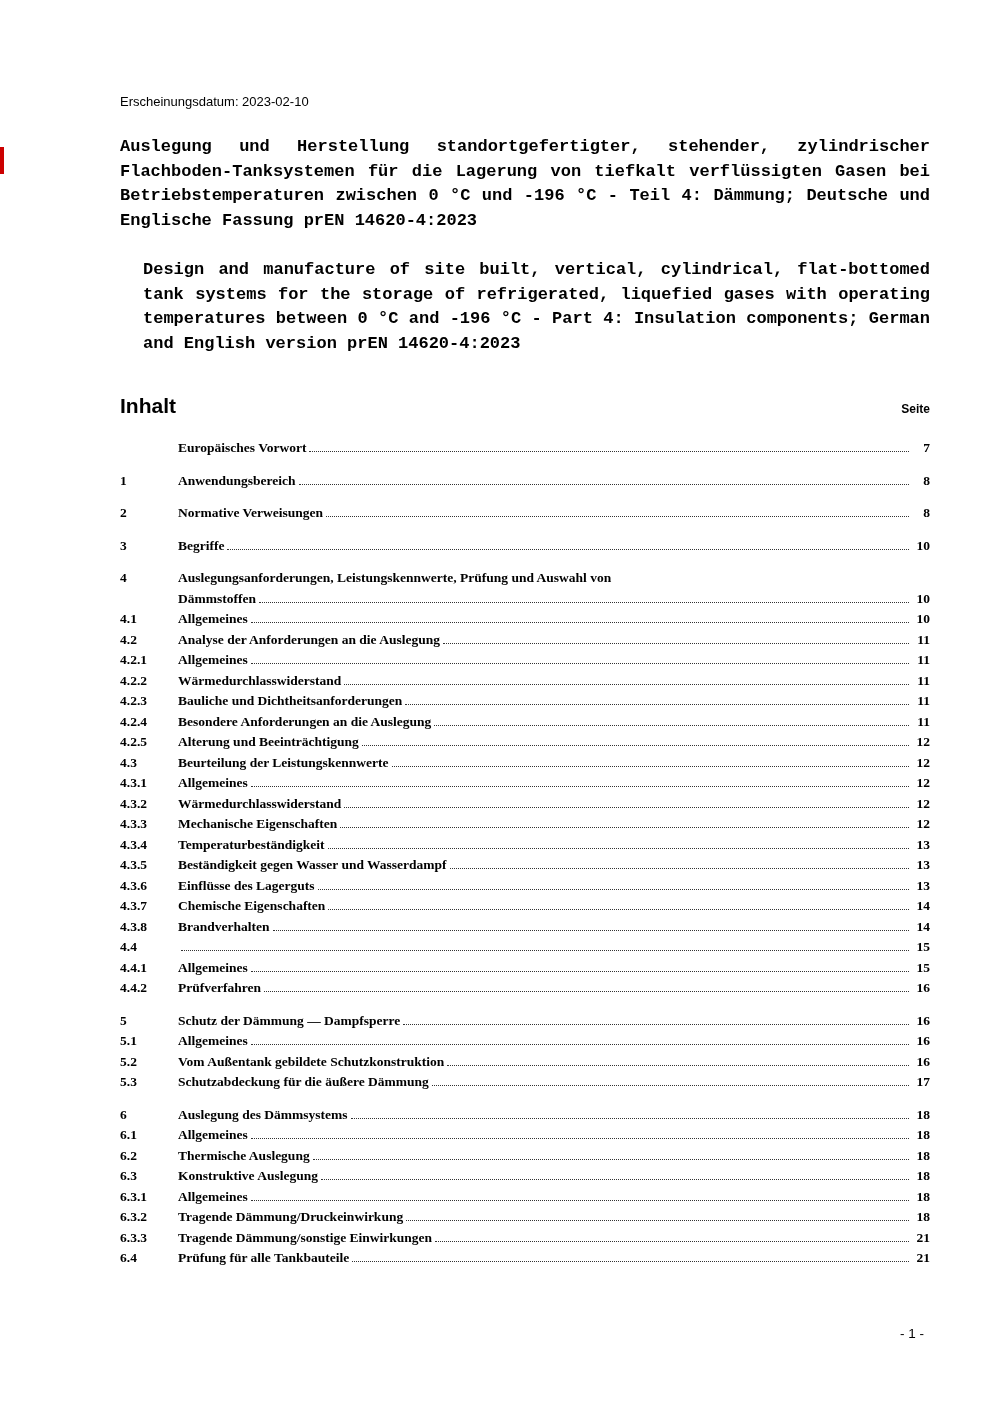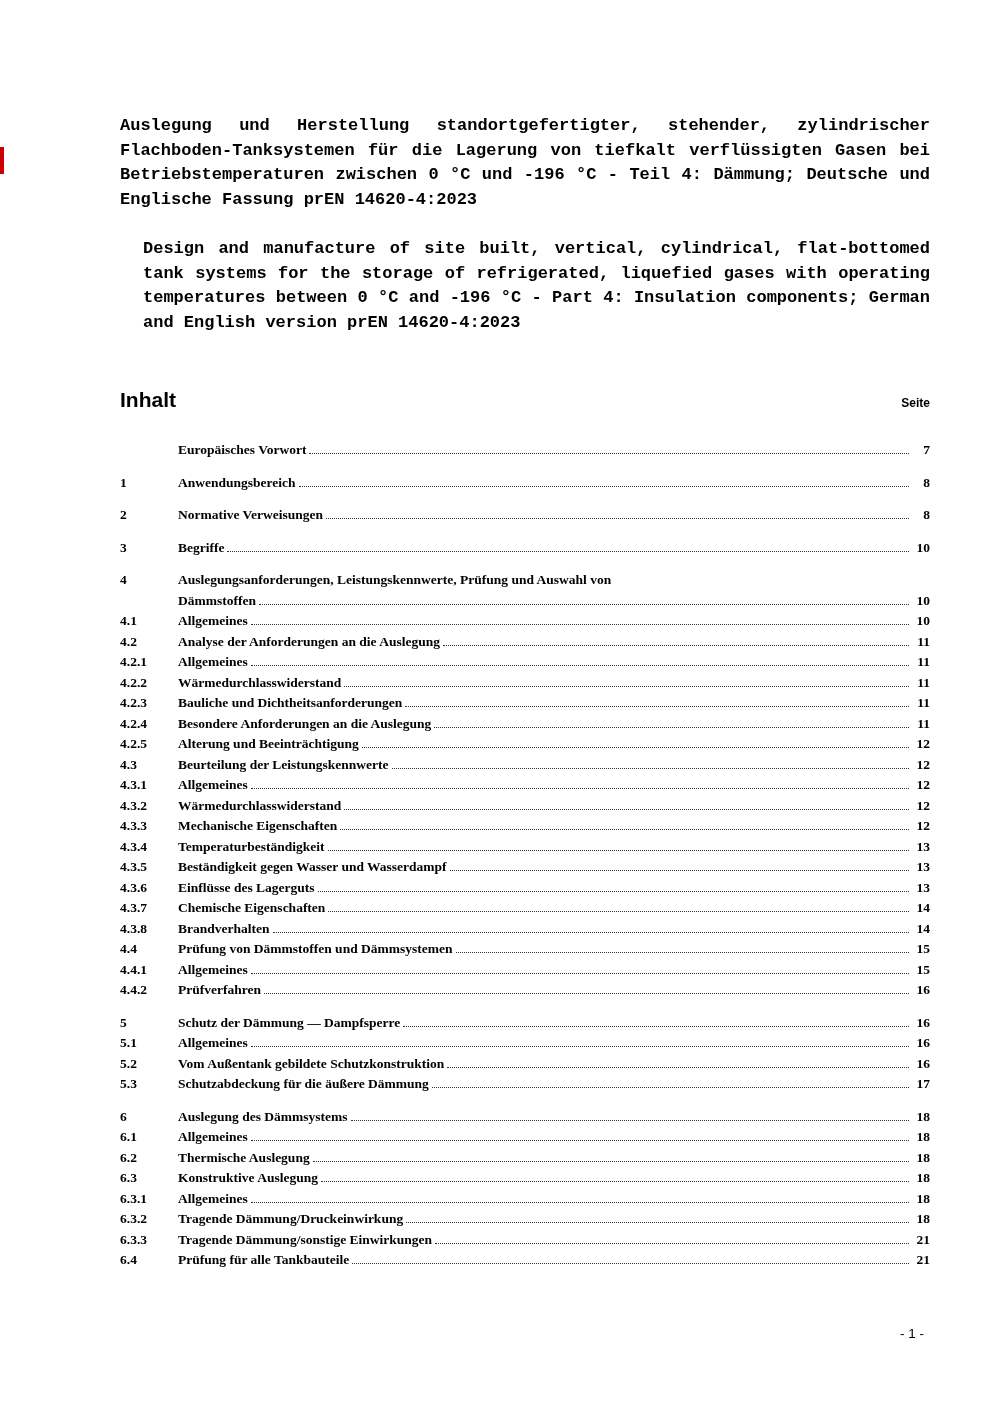--- a/index.html
+++ b/index.html
@@ -41,32 +41,32 @@
     font-weight: bold;
     line-height: 24.5px;
     text-align: justify;
     font-family: Liberation Mono, monospace;
   }
   .doc-title.en { margin-top: 25px; margin-left: 23px; }
   .toc-header {
     display: flex;
     justify-content: space-between;
     align-items: baseline;
-    margin-top: 53px;
+    margin-top: 38px;
   }
   .toc-heading {
     font-size: 21px;
     font-weight: bold;
   }
   .toc-page-label {
     font-size: 12px;
     font-weight: bold;
   }
   #toc-list {
-    margin-top: 28px;
+    margin-top: 20px;
     font-family: "Liberation Serif", serif;
     font-weight: bold;
     font-size: 13.5px;
   }
   .toc-entry {
     display: flex;
     line-height: 20.5px;
   }
   .toc-entry.group-start { margin-top: 12px; }
   .toc-num {
@@ -101,20 +101,21 @@
     bottom: 62px;
     font-size: 13.5px;
   }
 </style>
 </head>
 <body>
 
 <div class="page">
   <div class="red-marker"></div>
 
+  <div class="pubdate">Erscheinungsdatum: 2023-02-10</div>
 
   <p class="doc-title de">Auslegung und Herstellung standortgefertigter, stehender, zylindrischer Flachboden-Tanksystemen für die Lagerung von tiefkalt verflüssigten Gasen bei Betriebstemperaturen zwischen 0 °C und -196 °C - Teil 4: Dämmung; Deutsche und Englische Fassung prEN 14620-4:2023</p>
   <p class="doc-title en">Design and manufacture of site built, vertical, cylindrical, flat-bottomed tank systems for the storage of refrigerated, liquefied gases with operating temperatures between 0 °C and -196 °C - Part 4: Insulation components; German and English version prEN 14620-4:2023</p>
 
   <div class="toc-header">
     <h2 class="toc-heading">Inhalt</h2>
     <span class="toc-page-label">Seite</span>
   </div>
 
   <div id="toc-list">
@@ -326,21 +327,20 @@
             <span class="toc-title">Brandverhalten</span>
             <span class="toc-dots"></span>
             <span class="toc-pagenum">14</span>
           </span>
         </span>
       </div>
       <div class="toc-entry">
         <span class="toc-num">4.4</span>
         <span class="toc-body">
           <span class="toc-line">
-            <span class="toc-title">Prüfung von Dämmstoffen und Dämmsystemen</span>
             <span class="toc-dots"></span>
             <span class="toc-pagenum">15</span>
           </span>
         </span>
       </div>
       <div class="toc-entry">
         <span class="toc-num">4.4.1</span>
         <span class="toc-body">
           <span class="toc-line">
             <span class="toc-title">Allgemeines</span>

